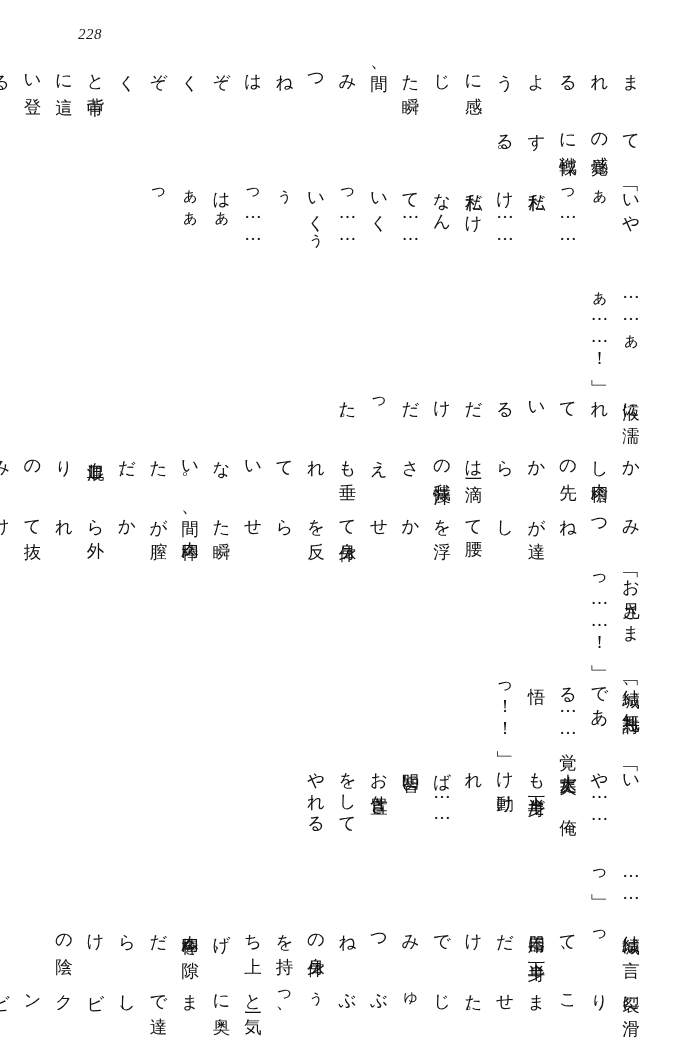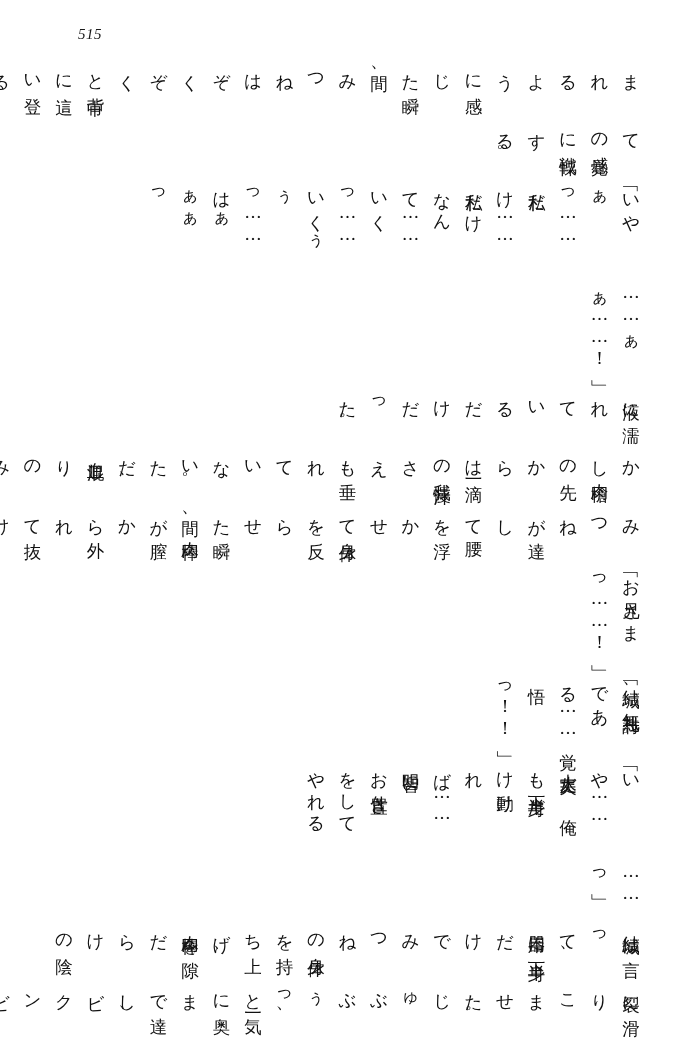--- a/index.html
+++ b/index.html
@@ -59,21 +59,21 @@
     font-family: "DejaVu Serif", "Liberation Serif", serif;
   }
   .tcol.indent1 { padding-top: 18px; }
   .tcol.indent2 { padding-top: 36px; }
 </style>
 </head>
 <body>
 
 <div id="page">
 
-  <div id="page-number">515</div>
+  <div id="page-number">228</div>
 
   <div id="body-text">
       <div class="tcol">まれるように感じた瞬間、みつねはぞくぞくと背中に這い登るような、生まれて初め</div>
       <div class="tcol indent1">ての感覚に戦慄する。</div>
       <div class="tcol indent1">「いやぁっ……私だけ……私だけなんて……いくっ……いくぅぅっ……はぁぁぁっ</div>
       <div class="tcol indent2">……ぁぁ……!」</div>
       <div class="tcol indent1">液に濡れているだけだった。</div>
       <div class="tcol indent1">かし肉槍の先からは一滴の我慢汁さえも垂れていない。ただ、血混じりのみつねの愛</div>
       <div class="tcol indent1">みつねが達して腰を浮かせて身体を反らせた瞬間、肉棒が膣から外れて抜ける。し</div>
       <div class="tcol indent1">「お兄さまっ……!」</div>

